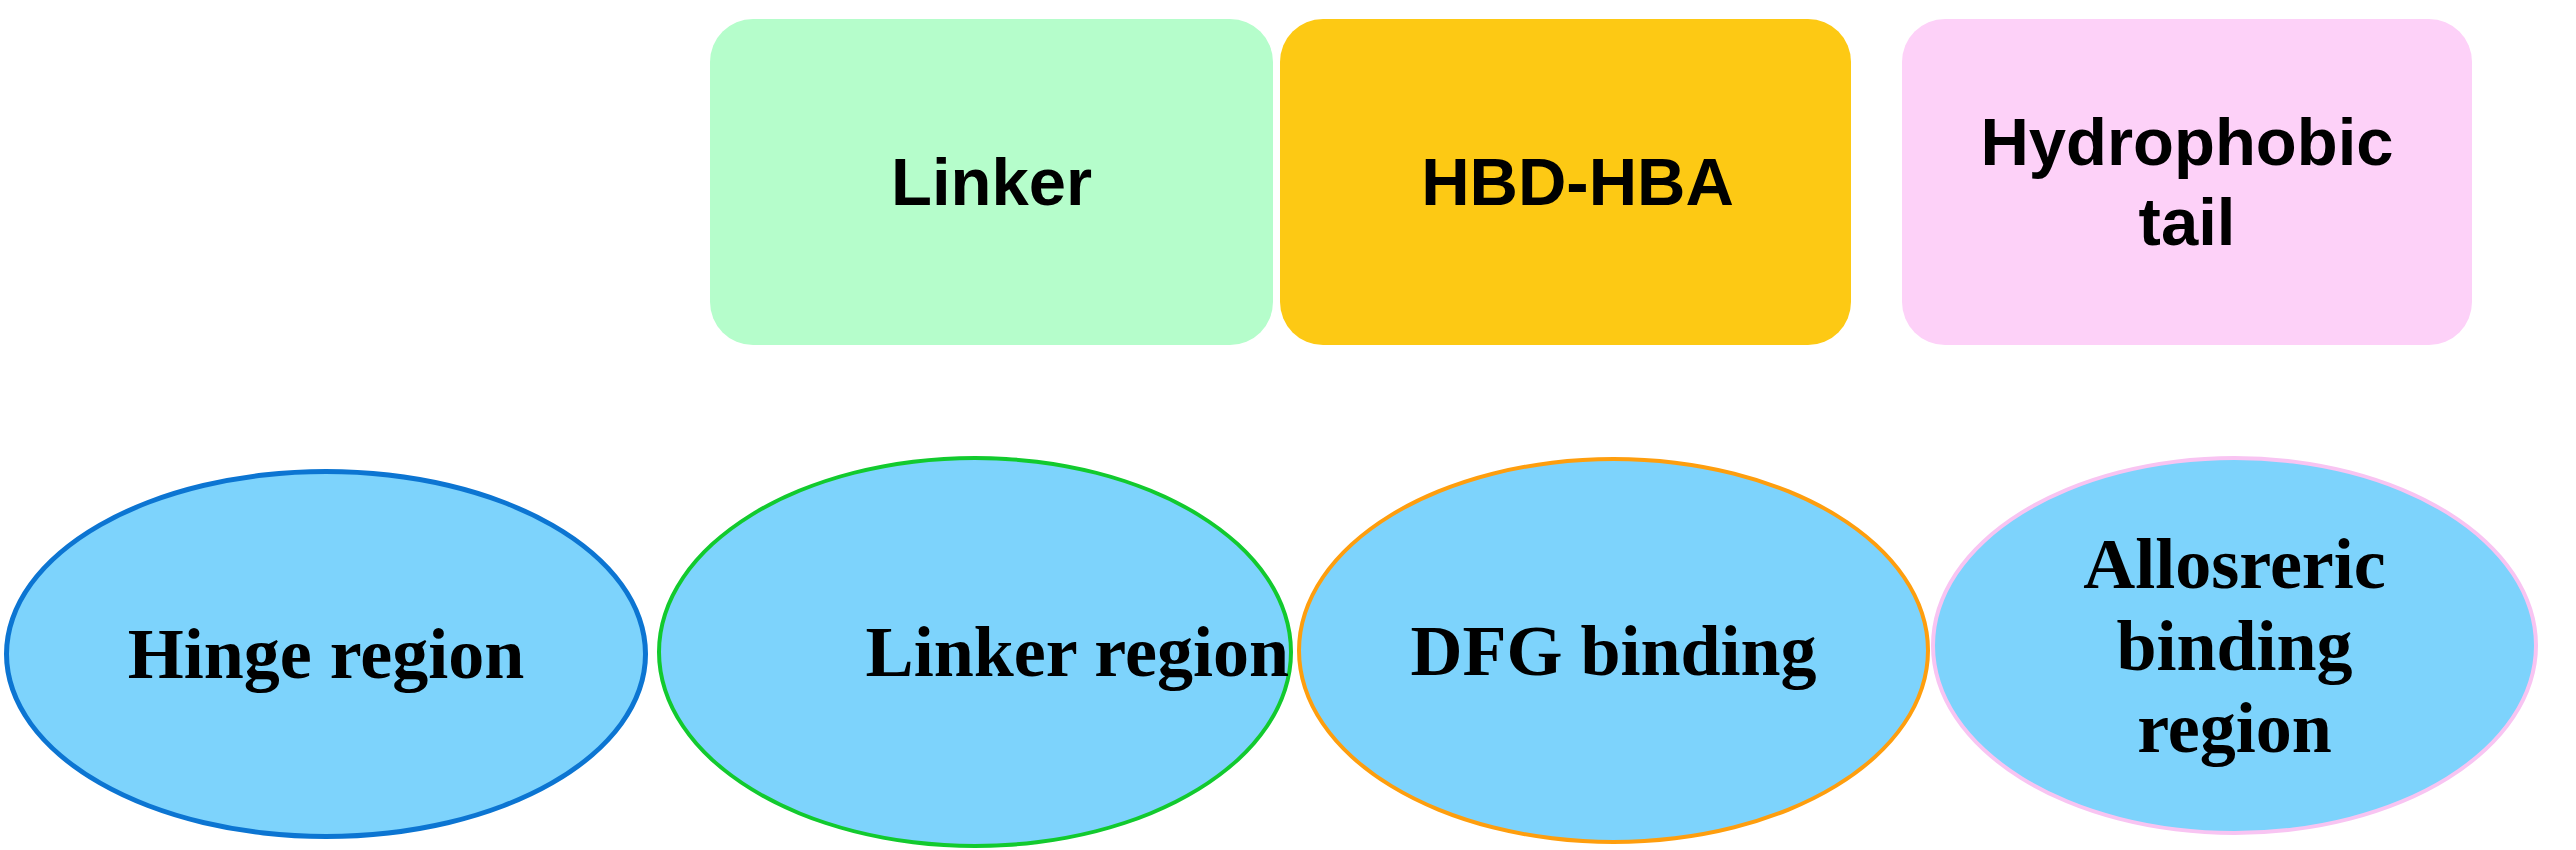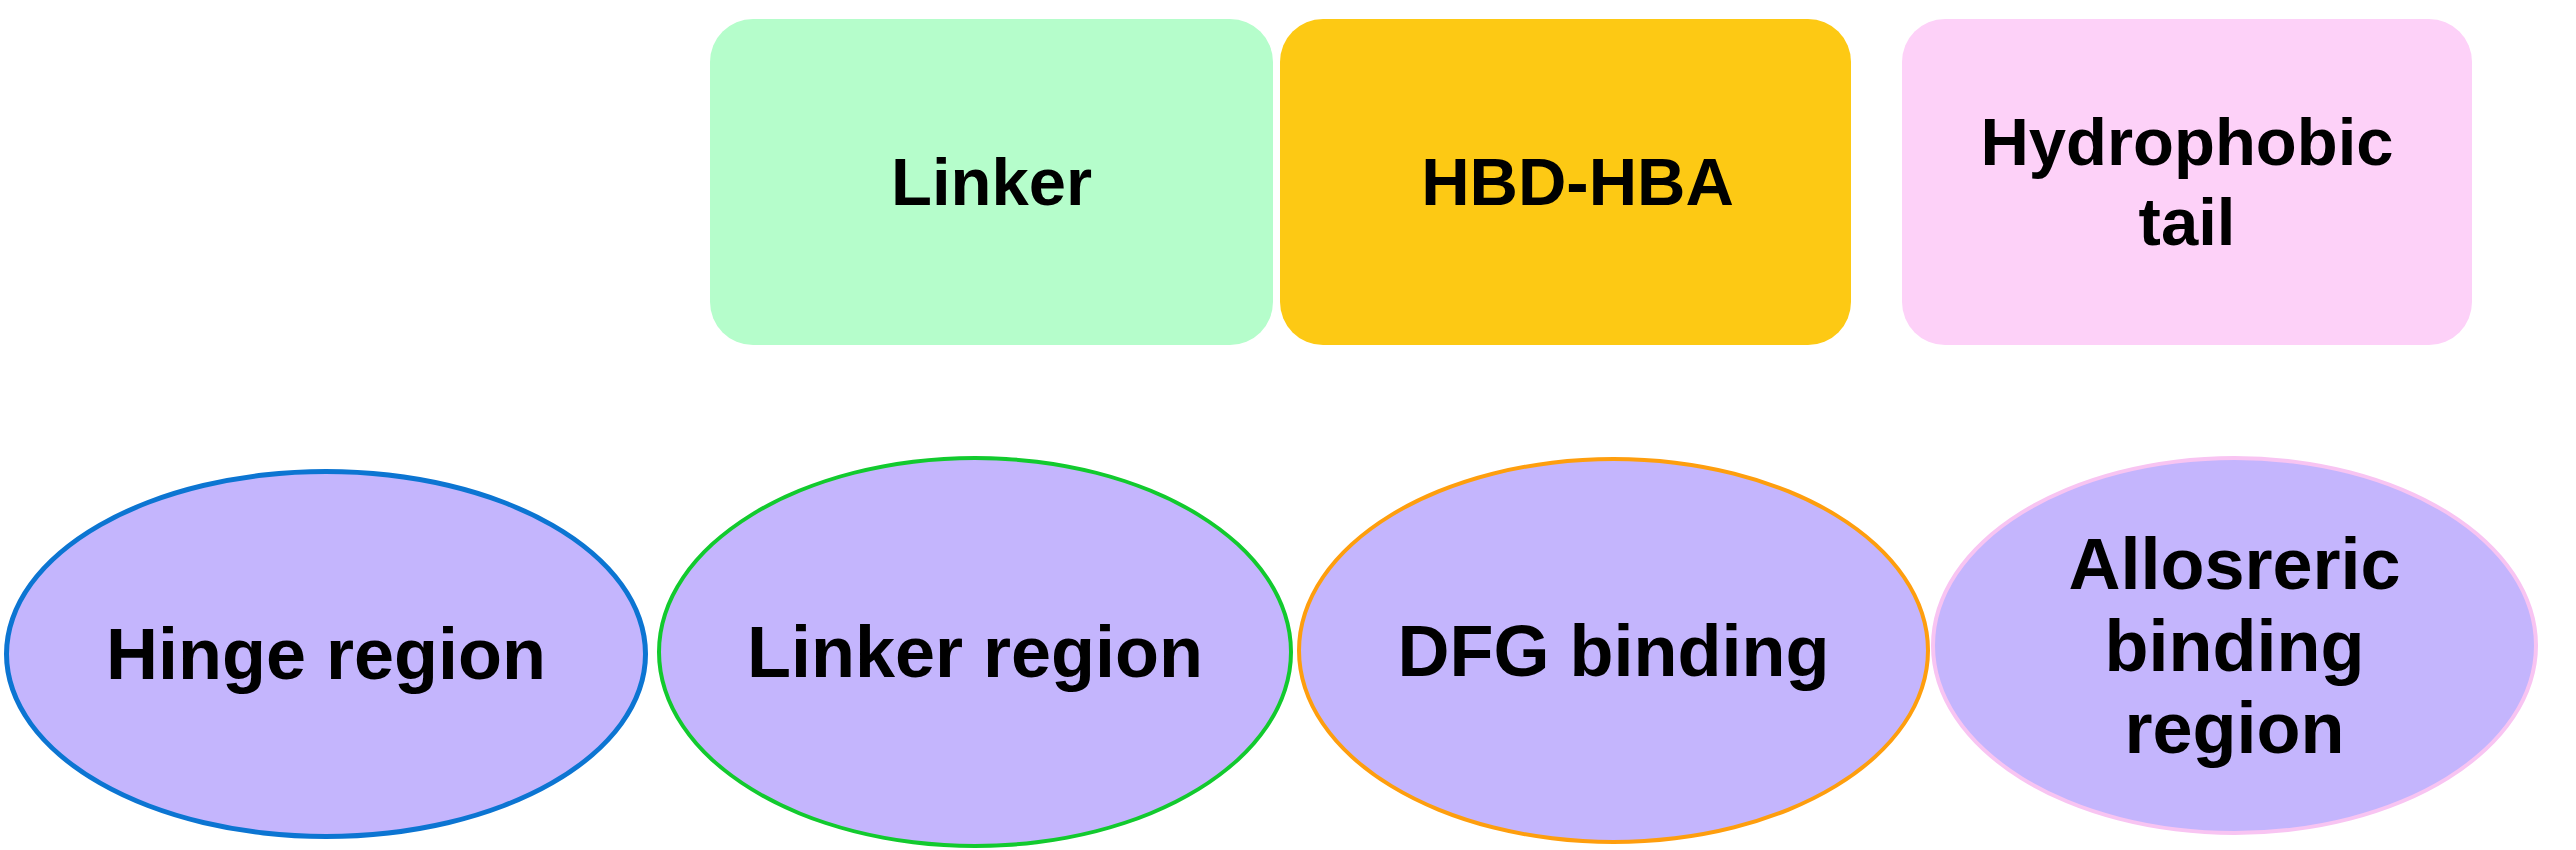--- a/index.html
+++ b/index.html
@@ -27,28 +27,29 @@
   }
   .b1 { left: 52px;   width: 580px; }
   .b2 { left: 672px;  width: 563px; }
   .b3 { left: 1280px; width: 571px; }
   .b4 { left: 1885px; width: 570px; margin-left: 17px; }
 
   .ellipse {
     position: absolute;
     border-radius: 50%;
     border-style: solid;
-    background: #c4b5fd;
+    background: #7dd3fc;
     display: flex;
     align-items: center;
     justify-content: center;
     box-sizing: border-box;
+    font-family: Liberation Serif, serif;
   }
   .e1 { left: 4px;   top: 469px; width: 644px; height: 370px; border-width: 5.7px; }
-  .e2 { left: 657px;  top: 456px; width: 636px; height: 392px; border-width: 4.9px; }
+  .e2 { left: 657px;  top: 456px; width: 636px; height: 392px; border-width: 4.9px; justify-content: flex-end; }
   .e3 { left: 1297px; top: 457px; width: 633px; height: 387px; border-width: 4.9px; }
   .e4 { left: 1931px; top: 456px; width: 607px; height: 379px; border-width: 4.1px; }
 
   .lbl {
     color: #000000;
     font-weight: bold;
     text-align: center;
     white-space: pre-line;
     font-size: 67px;
     line-height: 80px;

